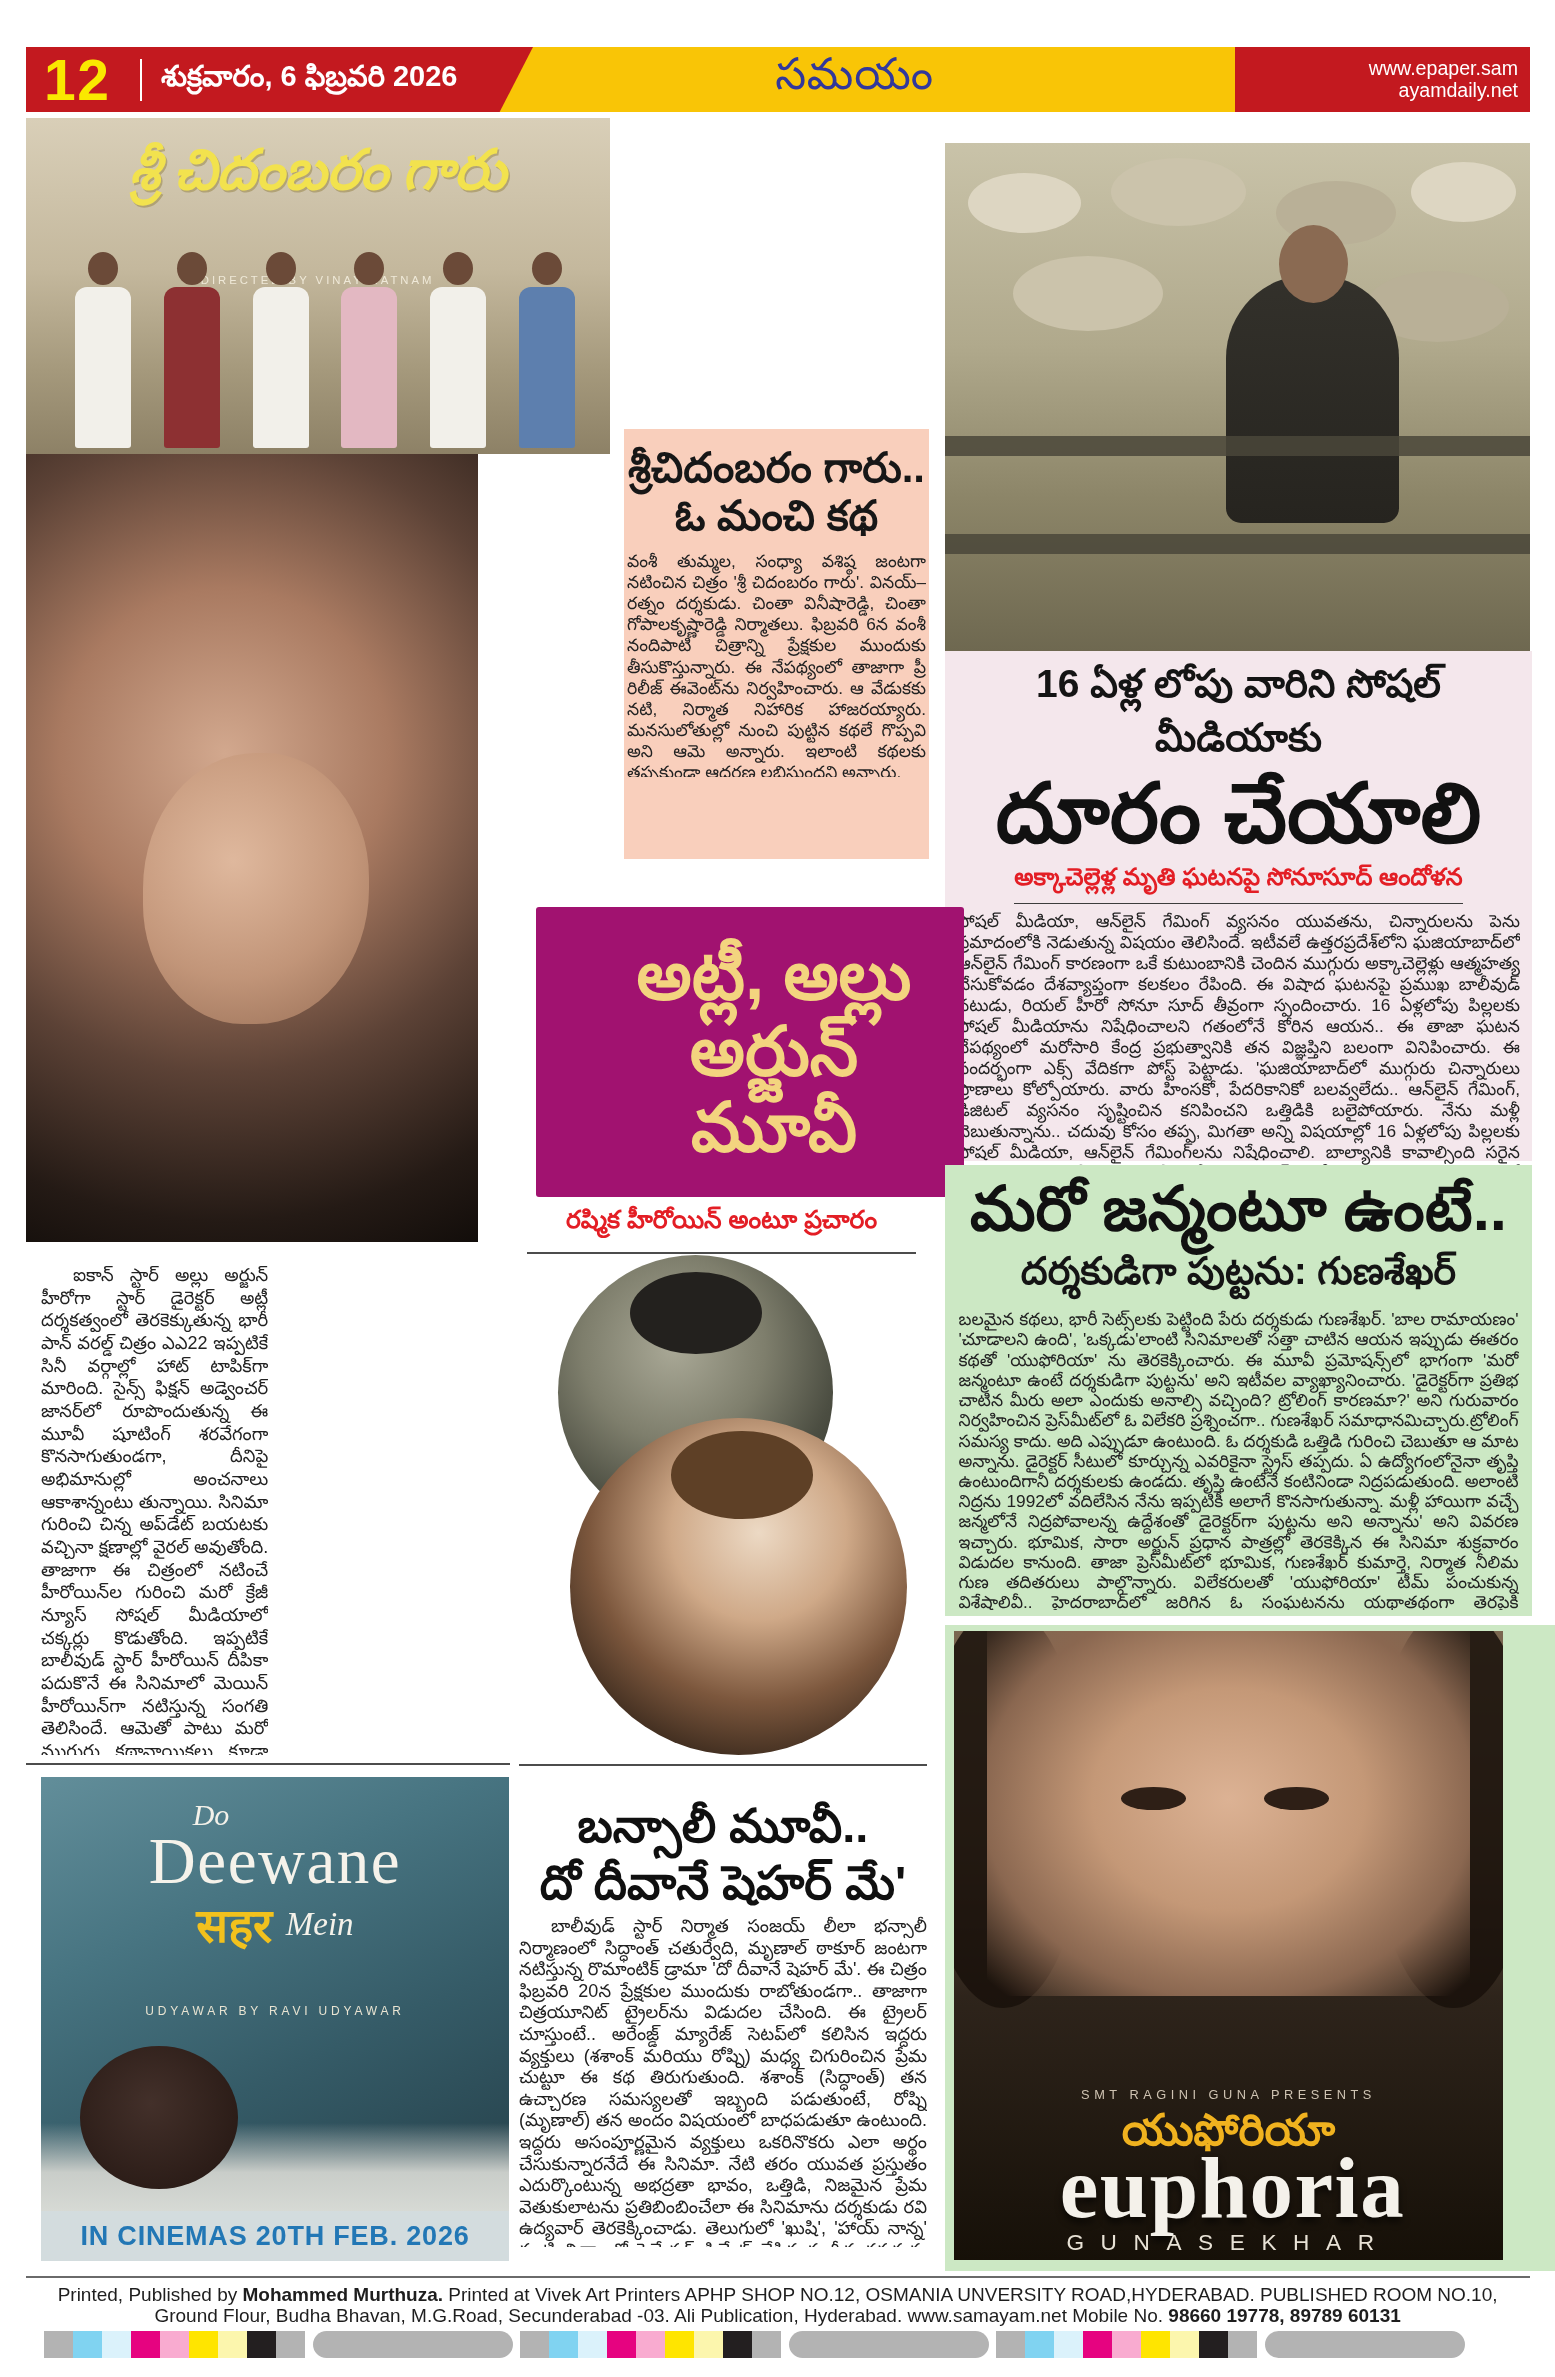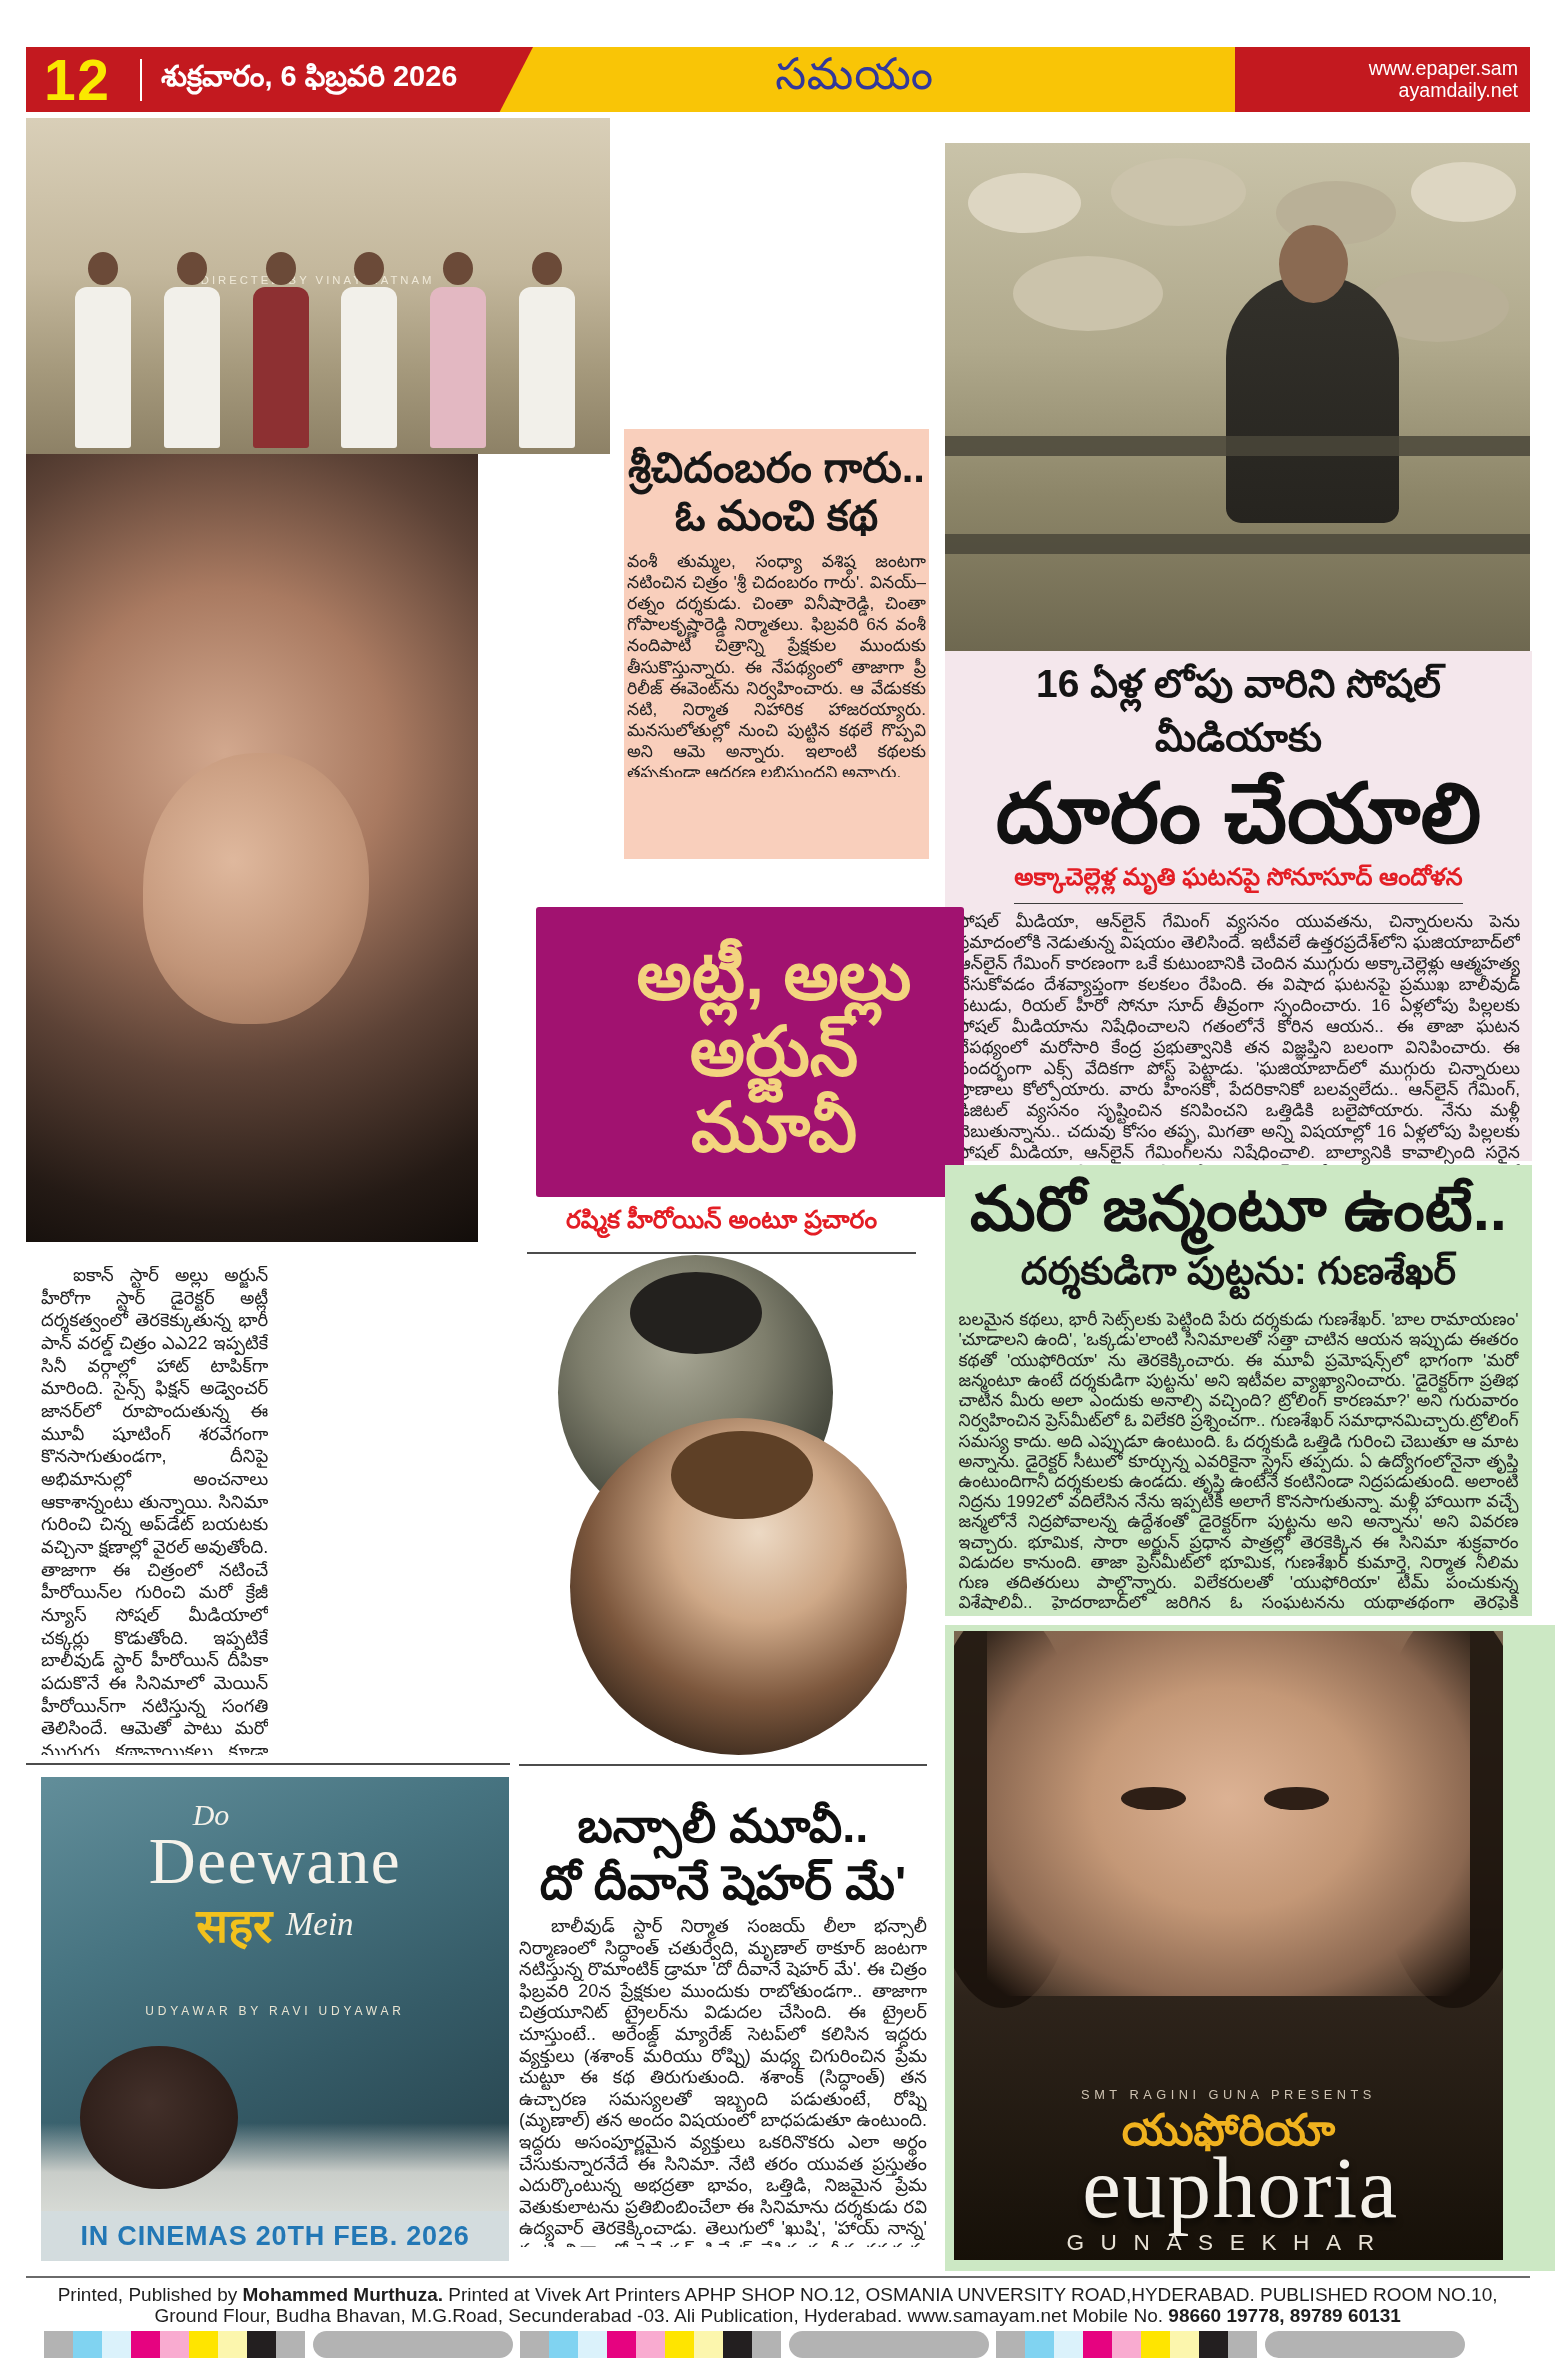--- a/index.html
+++ b/index.html
@@ -91,21 +91,21 @@
   .euphoria-panel{left:945px;top:1625px;width:616px;height:646px;background:var(--green_bg);}
   .euphoria-poster{position:absolute;left:9px;top:6px;width:549px;height:629px;overflow:hidden;
     background:linear-gradient(180deg,#7a6750 0%,#5a4938 34%,#2e241b 58%,#161008 100%);}
   .eu-face{position:absolute;left:6%;top:-2%;width:88%;height:60%;
     background:radial-gradient(ellipse at 50% 48%,#dcb294 0%,#c49877 40%,#8a6750 72%,rgba(40,28,20,0) 96%);}
   .eu-eye{position:absolute;width:65px;height:22.6px;border-radius:50%;background:#2e1f16;}
   .eu-hair{position:absolute;left:-6%;top:-4%;width:30%;height:64%;border-radius:50%;background:rgba(25,17,11,.85);}
   .eu-hair.r{left:auto;right:-6%;}
   .eu-presents{position:absolute;left:0;top:456px;width:100%;text-align:center;font-size:12.8px;letter-spacing:4.5px;color:#cfc3b2;}
   .eu-telugu{position:absolute;left:0;top:474px;width:100%;text-align:center;font-size:44px;font-weight:bold;color:var(--euphoria_yellow);}
-  .eu-title{position:absolute;left:12px;top:506px;width:100%;text-align:center;font-size:87px;font-weight:normal;color:#f4f1ea;
+  .eu-title{position:absolute;left:4px;top:506px;width:100%;text-align:center;font-size:87px;font-weight:bold;color:#f4f1ea;
     font-family:"Liberation Serif",serif;letter-spacing:1.5px;text-shadow:0 4.5px 7.5px rgba(0,0,0,.6);}
   .eu-director{position:absolute;left:0;top:599px;width:100%;text-align:center;font-size:22.6px;letter-spacing:16.6px;color:#e8e2d6;}
 
   
   .bansali-head{left:519px;top:1797px;width:408px;text-align:center;font-size:47px;font-weight:bold;line-height:1.22;color:#101010;}
   .bansali-body{left:519px;top:1916px;width:408px;height:331px;overflow:hidden;}
   .bansali-body .article-body{font-size:18px;line-height:1.2;text-indent:32px;}
 
   
   .deewane-poster{left:41px;top:1777px;width:468px;height:484px;overflow:hidden;
@@ -142,20 +142,21 @@
   </div>
   <div class="page-num">12</div>
   <div class="mast-div"></div>
   <div class="mast-date">శుక్రవారం, 6 ఫిబ్రవరి 2026</div>
   <div class="mast-site">
     <span>www.epaper.sam</span>
     <span>ayamdaily.net</span>
   </div>
 
   <div class="abs press-photo">
+    <div class="press-banner">శ్రీ చిదంబరం గారు</div>
     <div class="press-credit">DIRECTED BY VINAY RATNAM</div>
     <div class="person" style="left:45px">
         <div class="head"></div>
         <div class="torso"></div>
       </div>
     <div class="person" style="left:134px">
         <div class="head"></div>
         <div class="torso"></div>
       </div>
     <div class="person" style="left:223px">

